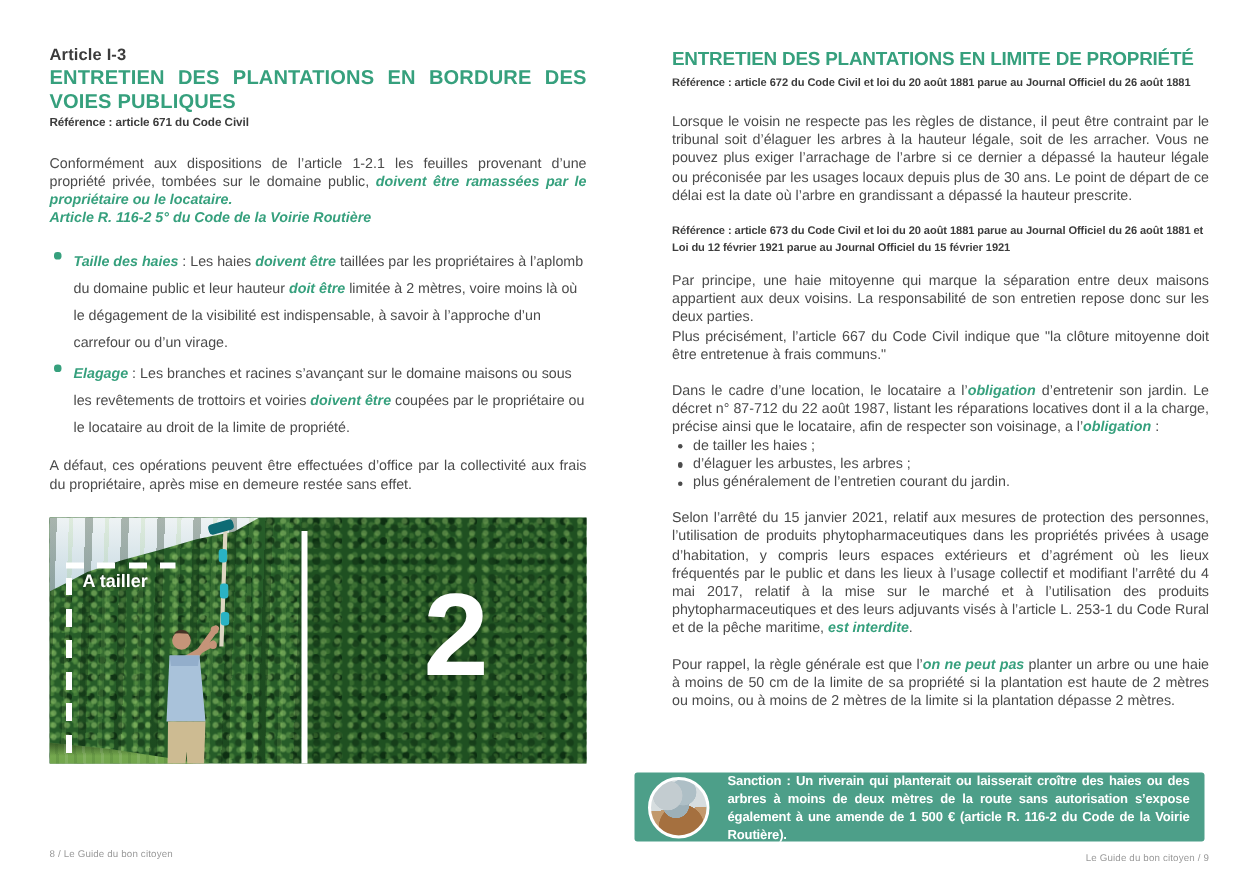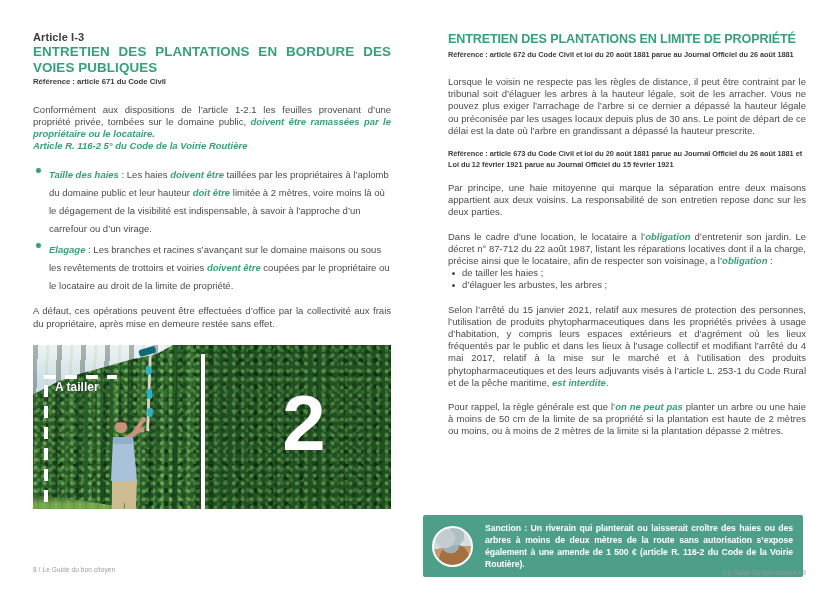--- a/index.html
+++ b/index.html
@@ -89,21 +89,21 @@
   .photo-label{
     position:absolute;left:22px;top:35px;color:#fff;font-size:12px;font-weight:bold;
     text-shadow:0 0 3px rgba(0,0,0,.45);
   }
   .measure-line{position:absolute;left:168px;top:9px;width:4px;height:194px;background:#fff;}
   .measure{position:absolute;left:192px;right:8px;top:40px;text-align:center;color:#fff;}
   .measure .big{font-size:78px;font-weight:bold;line-height:76px;text-shadow:0 0 4px rgba(0,0,0,.3);}
   .measure .unit{font-size:29px;font-weight:bold;margin-top:2px;text-shadow:0 0 4px rgba(0,0,0,.3);}
   
   .sanction{
-    position:absolute;left:423px;top:515px;width:380px;height:62px;
+    position:absolute;left:423px;top:515px;width:380px;height:46px;
     background:var(--sanction);border-radius:2px;
     display:flex;align-items:center;
   }
   .sanction .circle{
     position:relative;flex:0 0 auto;width:41px;height:41px;margin-left:9px;border-radius:50%;
     border:2px solid #fff;overflow:hidden;
     background:
       radial-gradient(circle at 30% 28%, #c3ccd0 0 26%, rgba(0,0,0,0) 27%),
       radial-gradient(circle at 58% 22%, #aebfc6 0 24%, rgba(0,0,0,0) 25%),
       radial-gradient(circle at 45% 45%, #9db0b8 0 30%, rgba(0,0,0,0) 31%),
@@ -181,25 +181,27 @@
   </div>
 
   <section class="col right">
     <h1 class="title one-line">ENTRETIEN DES PLANTATIONS EN LIMITE DE PROPRIÉTÉ</h1>
     <div class="reference wide">Référence : article 672 du Code Civil et loi du 20 août 1881 parue au Journal Officiel du 26 août 1881</div>
 
     <p class="body mt-lg">Lorsque le voisin ne respecte pas les règles de distance, il peut être contraint par le tribunal soit d’élaguer les arbres à la hauteur légale, soit de les arracher. Vous ne pouvez plus exiger l’arrachage de l’arbre si ce dernier a dépassé la hauteur légale ou préconisée par les usages locaux depuis plus de 30 ans. Le point de départ de ce délai est la date où l’arbre en grandissant a dépassé la hauteur prescrite.</p>
     <div class="reference wide" style="margin-top:12px;">Référence : article 673 du Code Civil et loi du 20 août 1881 parue au Journal Officiel du 26 août 1881 et Loi du 12 février 1921 parue au Journal Officiel du 15 février 1921</div>
 
     <p class="body mt">Par principe, une haie mitoyenne qui marque la séparation entre deux maisons appartient aux deux voisins. La responsabilité de son entretien repose donc sur les deux parties.</p>
+    <p class="body">Plus précisément, l’article 667 du Code Civil indique que "la clôture mitoyenne doit être entretenue à frais communs."</p>
 
     <p class="body mt"><span>Dans le cadre d’une location, le locataire a l’</span><span class="seg-a">obligation</span><span> d’entretenir son jardin. Le décret n° 87-712 du 22 août 1987, listant les réparations locatives dont il a la charge, précise ainsi que le locataire, afin de respecter son voisinage, a l’</span><span class="seg-a">obligation</span><span> :</span></p>
     <ul class="plain">
       <li><span class="dot"></span><span>de tailler les haies ;</span></li>
       <li><span class="dot"></span><span>d’élaguer les arbustes, les arbres ;</span></li>
+      <li><span class="dot"></span><span>plus généralement de l’entretien courant du jardin.</span></li>
     </ul>
 
     <p class="body mt"><span>Selon l’arrêté du 15 janvier 2021, relatif aux mesures de protection des personnes, l’utilisation de produits phytopharmaceutiques dans les propriétés privées à usage d’habitation, y compris leurs espaces extérieurs et d’agrément où les lieux fréquentés par le public et dans les lieux à l’usage collectif et modifiant l’arrêté du 4 mai 2017, relatif à la mise sur le marché et à l’utilisation des produits phytopharmaceutiques et des leurs adjuvants visés à l’article L. 253-1 du Code Rural et de la pêche maritime, </span><span class="seg-a">est interdite</span><span>.</span></p>
     <p class="body mt"><span>Pour rappel, la règle générale est que l’</span><span class="seg-a">on ne peut pas</span><span> planter un arbre ou une haie à moins de 50 cm de la limite de sa propriété si la plantation est haute de 2 mètres ou moins, ou à moins de 2 mètres de la limite si la plantation dépasse 2 mètres.</span></p>
   </section>
 
   <div class="sanction">
     <div class="circle"></div>
     <p>Sanction : Un riverain qui planterait ou laisserait croître des haies ou des arbres à moins de deux mètres de la route sans autorisation s’expose également à une amende de 1 500 € (article R. 116-2 du Code de la Voirie Routière).</p>
   </div>

